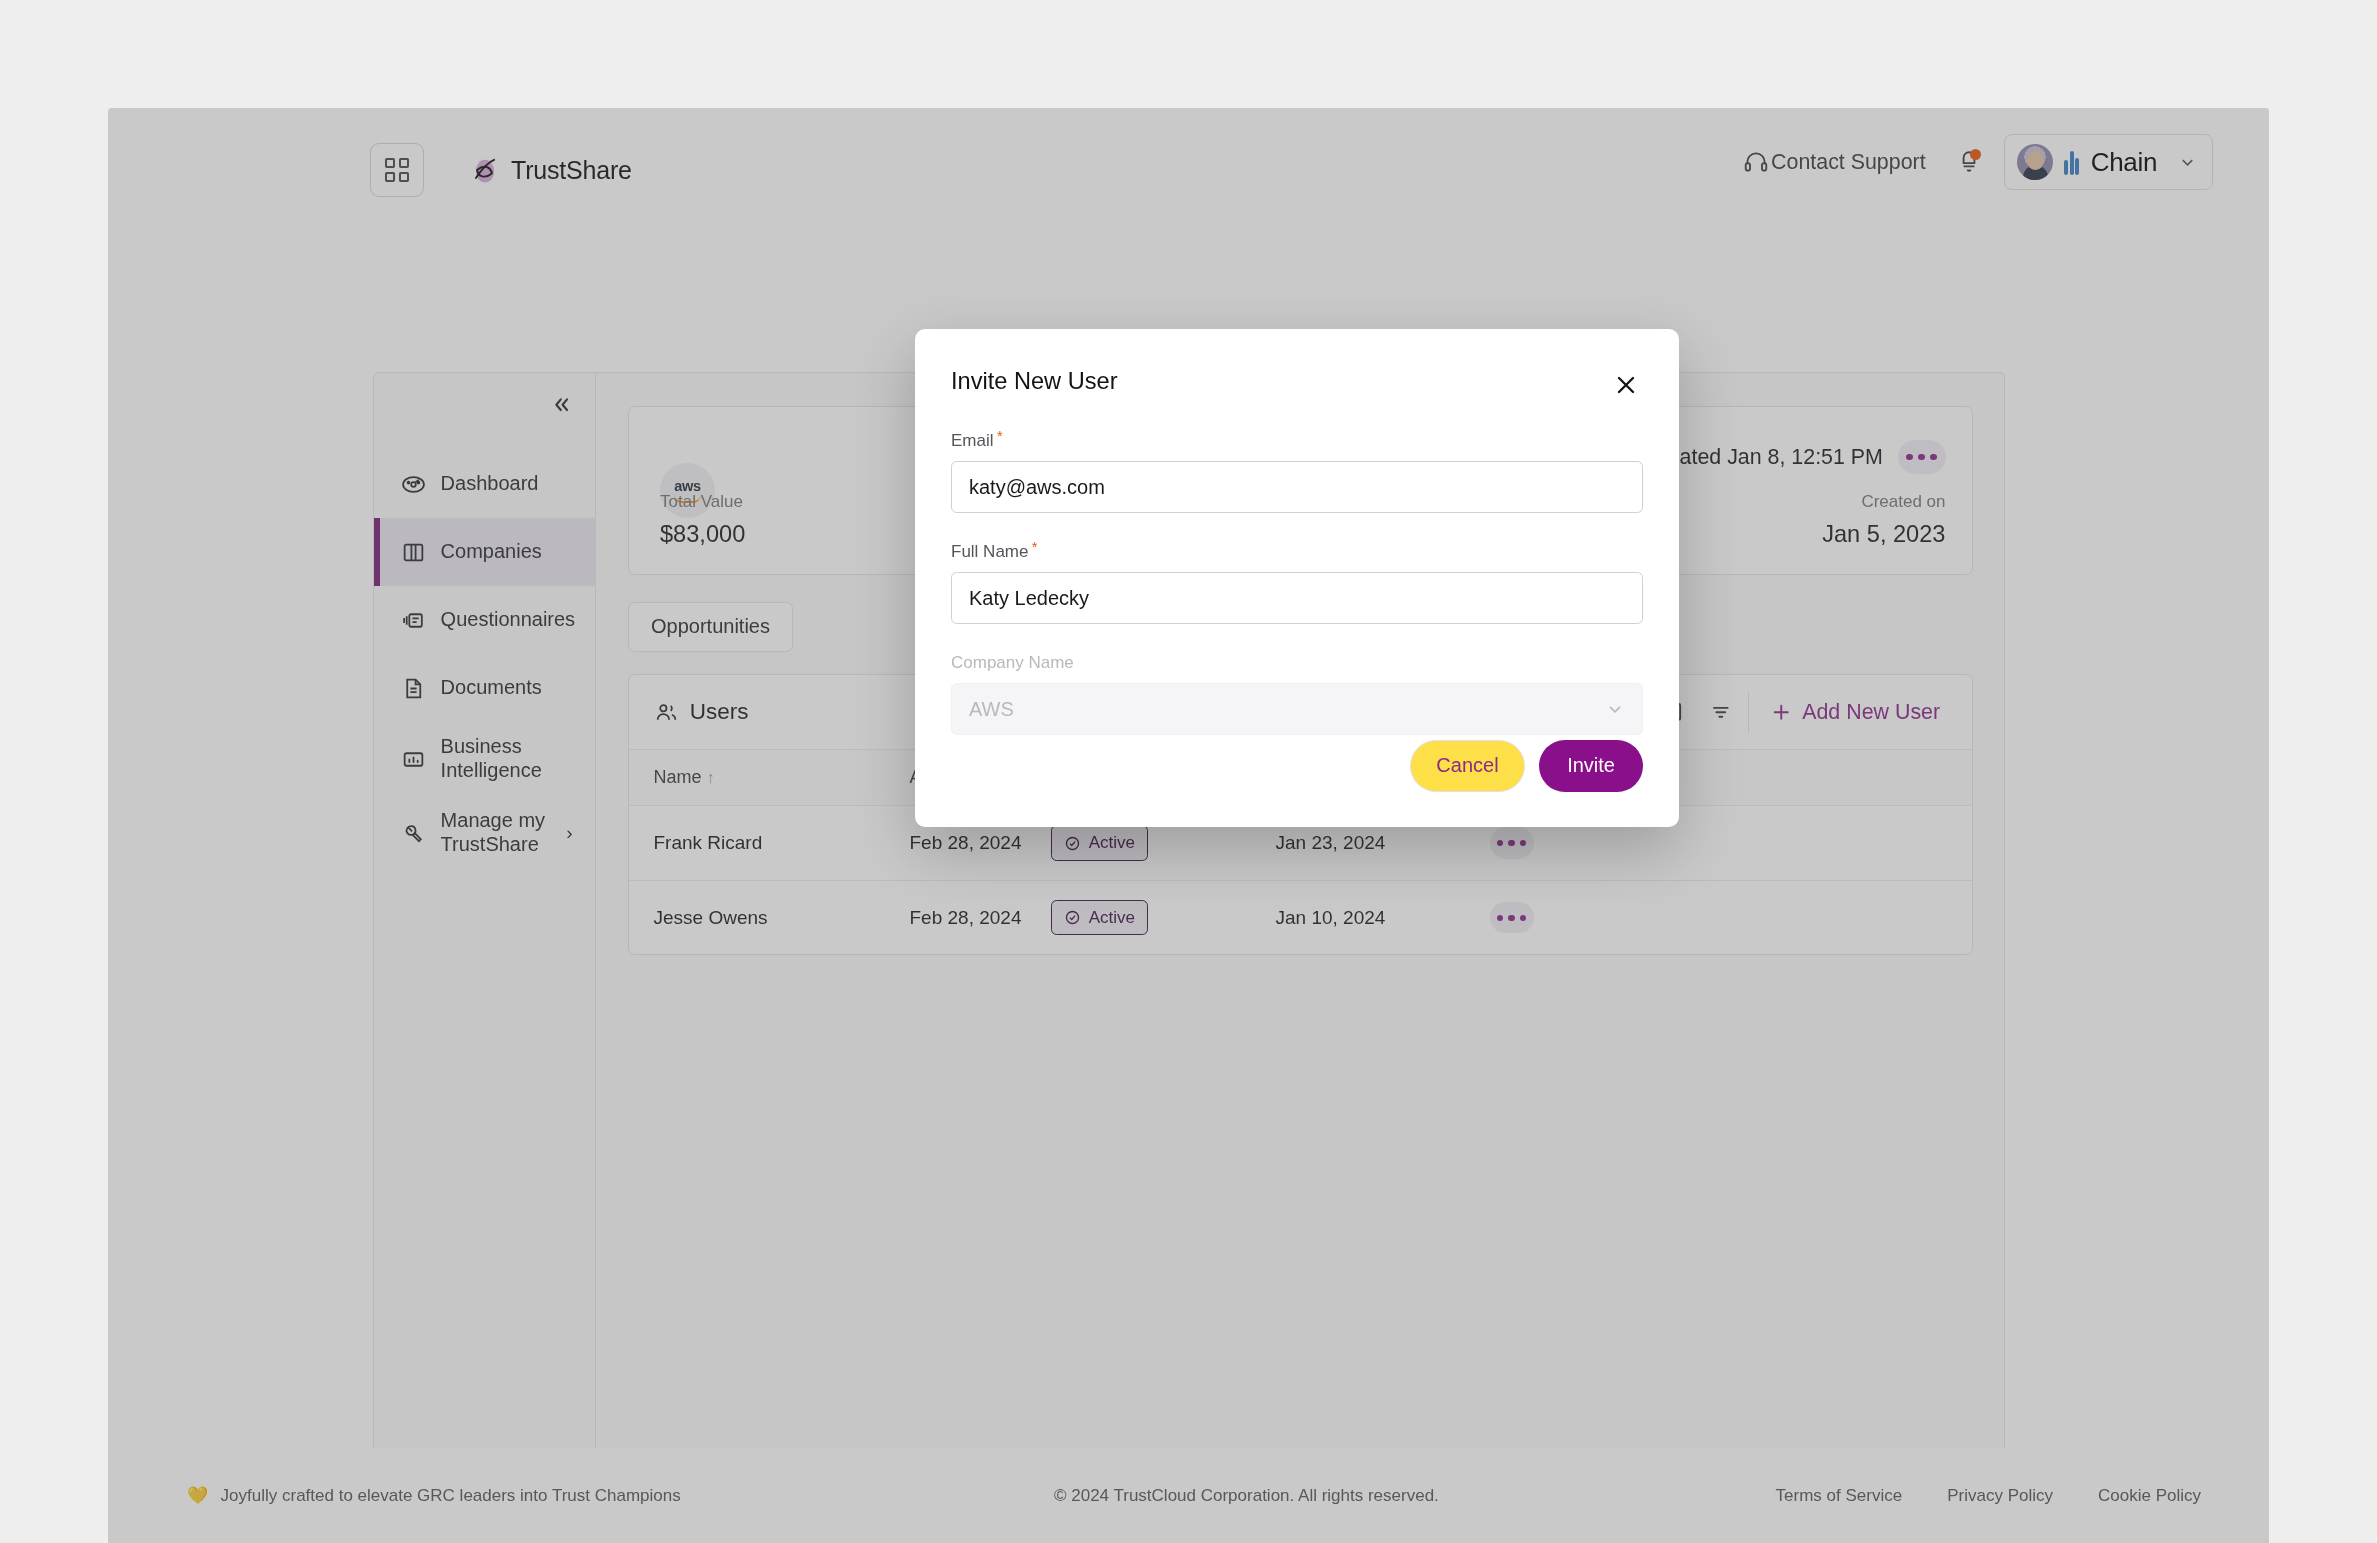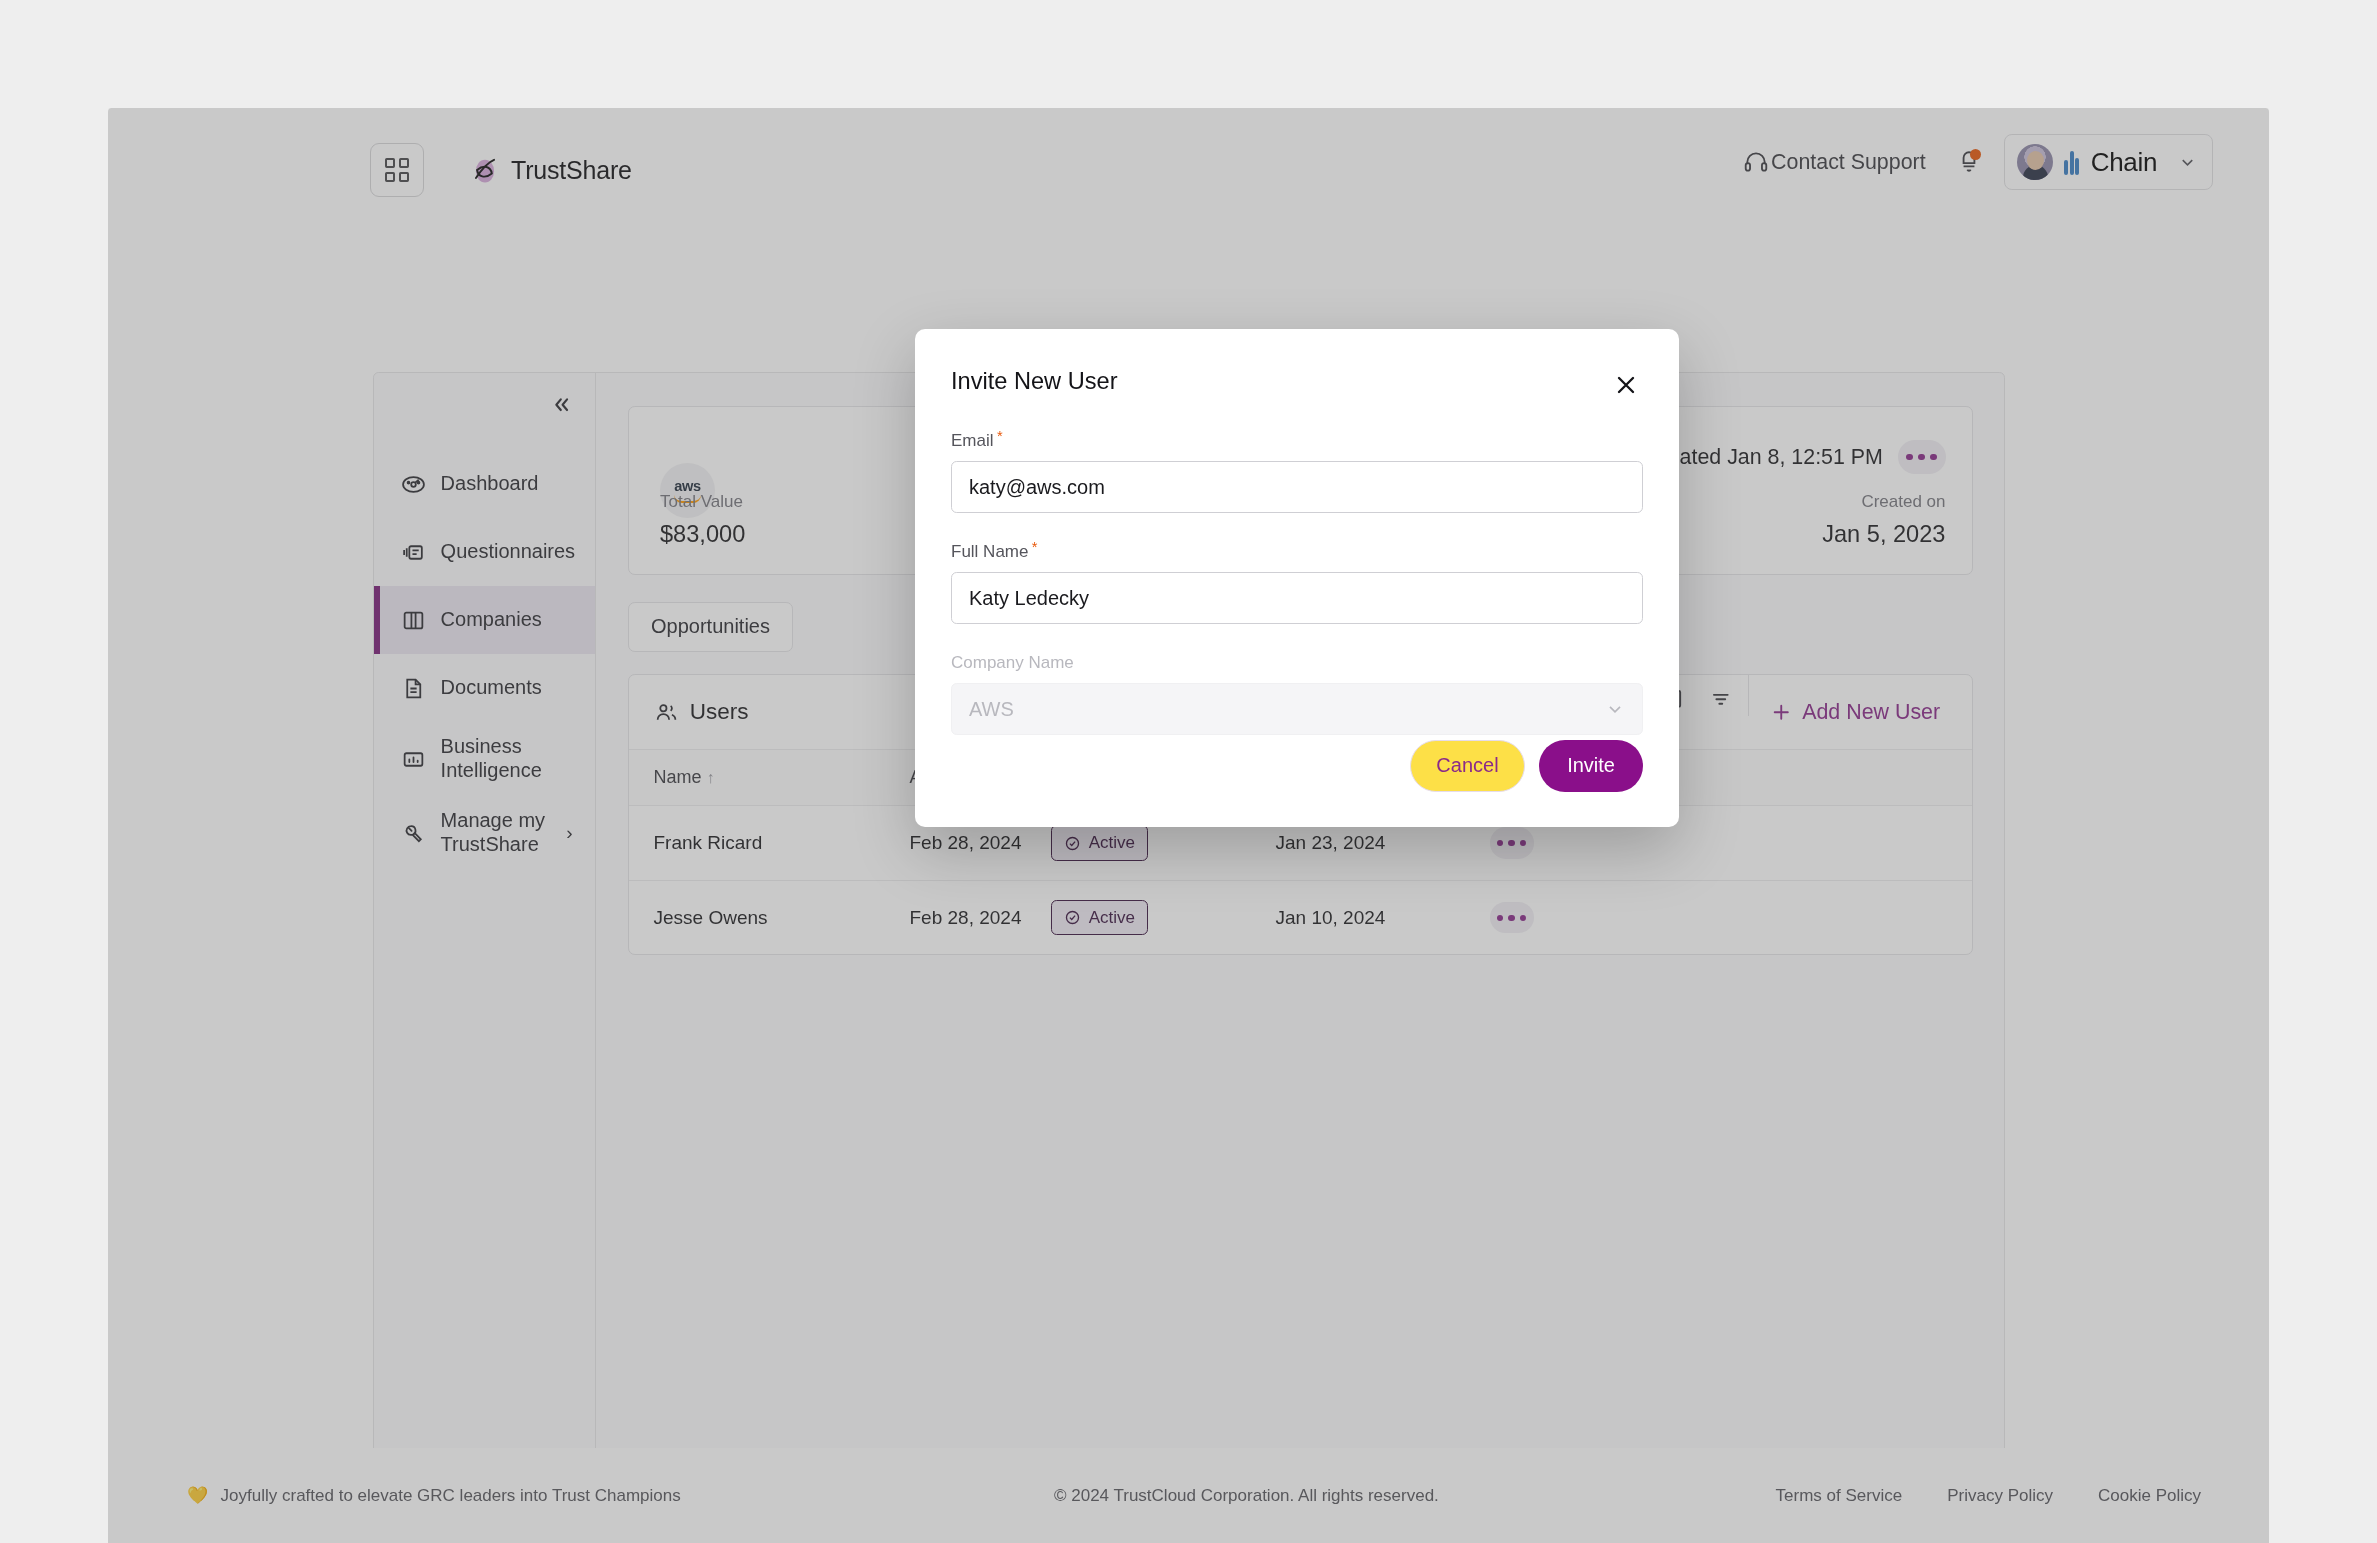--- a/index.html
+++ b/index.html
@@ -147,21 +147,21 @@
     padding: 12.4px 22.5px; font-size: 20px; color: #2e2e33; background:#fff;
   }
 
   
   #users-panel {
     margin-top: 22.5px;
     border: 1.1px solid #e4e4e7; border-radius: 6.8px;
     background: #ffffff; overflow: hidden;
   }
   #users-toolbar {
-    height: 74px; display: flex; 
+    height: 74px; display: flex; align-items: center;
     padding: 0 19px 0 25px;
   }
   #users-title { display: flex; align-items: center; gap: 11.3px; font-size: 22.5px; color: #1d1d20; }
   .tb-spacer { flex: 1; }
   .tb-sep { width: 1.1px; height: 41px; background: #e4e4e7; margin: 0 3.4px; }
   .tb-icon { width: 48px; height: 48px; display:flex; align-items:center; justify-content:center; }
   #add-new-user { display:flex; align-items:center; gap: 10px; font-size: 21.4px; color: #8a2a8a; padding: 0 12.4px 0 17px; }
 
   table { width: 100%; border-collapse: collapse; }
   thead th {
@@ -325,39 +325,39 @@
                 <ellipse cx="12" cy="12" rx="10" ry="7"></ellipse>
                 <circle cx="12" cy="12" r="2.2"></circle>
                 <path d="M13.4 10.4L17 7.4"></path>
                 <circle cx="7.2" cy="10.2" r="0.9" fill="#2e2e33"></circle>
                 <circle cx="16.8" cy="10.2" r="0.9" fill="#2e2e33"></circle>
               </svg>
             </span>
             <span class="nav-label">Dashboard</span>
           </div>
 
+          <div class="nav-item active">
+            <span class="nav-ico">
+              <svg width="25" height="25" viewBox="0 0 24 24" fill="none" stroke="#2e2e33" stroke-width="1.7">
+                <rect x="3.5" y="4.5" width="17" height="15" rx="1.6"></rect>
+                <path d="M10 4.5v15M14 4.5v15"></path>
+              </svg>
+            </span>
+            <span class="nav-label">Companies</span>
+          </div>
+
           <div class="nav-item">
             <span class="nav-ico">
               <svg width="25" height="25" viewBox="0 0 24 24" fill="none" stroke="#2e2e33" stroke-width="1.7">
                 <rect x="8" y="6" width="12" height="12" rx="1.6"></rect>
                 <path d="M5.5 8v8M3 9.5v5"></path>
                 <path d="M11 10h6M11 13.5h4"></path>
               </svg>
             </span>
             <span class="nav-label">Questionnaires</span>
-          </div>
-
-          <div class="nav-item active">
-            <span class="nav-ico">
-              <svg width="25" height="25" viewBox="0 0 24 24" fill="none" stroke="#2e2e33" stroke-width="1.7">
-                <rect x="3.5" y="4.5" width="17" height="15" rx="1.6"></rect>
-                <path d="M10 4.5v15M14 4.5v15"></path>
-              </svg>
-            </span>
-            <span class="nav-label">Companies</span>
           </div>
 
           <div class="nav-item">
             <span class="nav-ico">
               <svg width="25" height="25" viewBox="0 0 24 24" fill="none" stroke="#2e2e33" stroke-width="1.7">
                 <path d="M6 3.5h8l4.5 4.5v12.5H6z"></path>
                 <path d="M14 3.5V8h4.5"></path>
                 <path d="M9 12h6M9 15.5h6"></path>
               </svg>
             </span>

